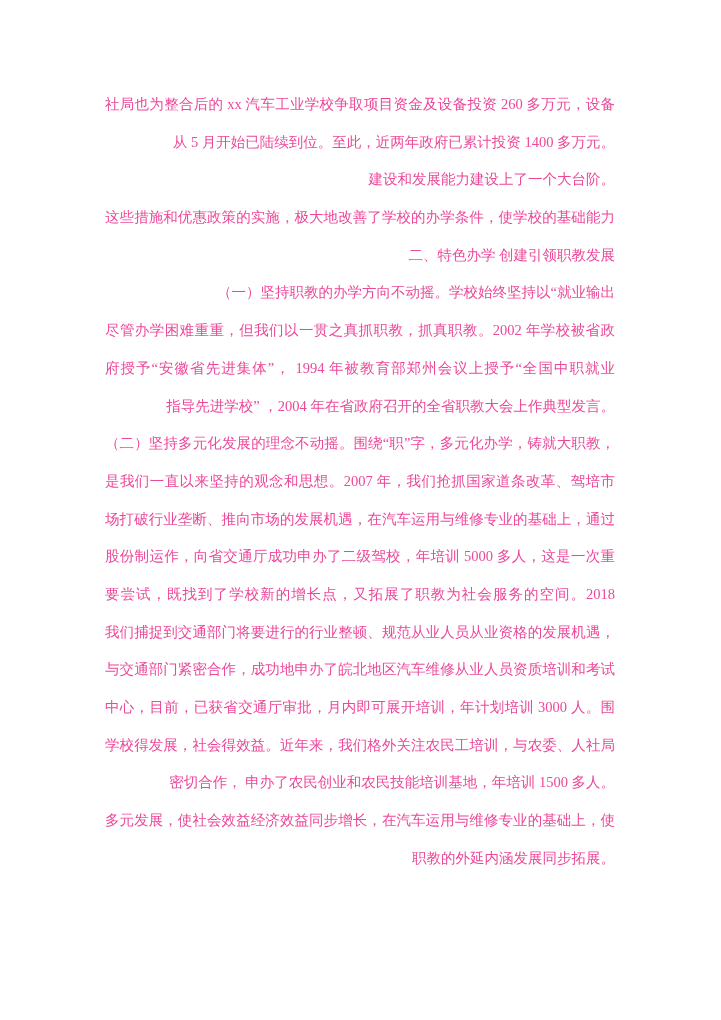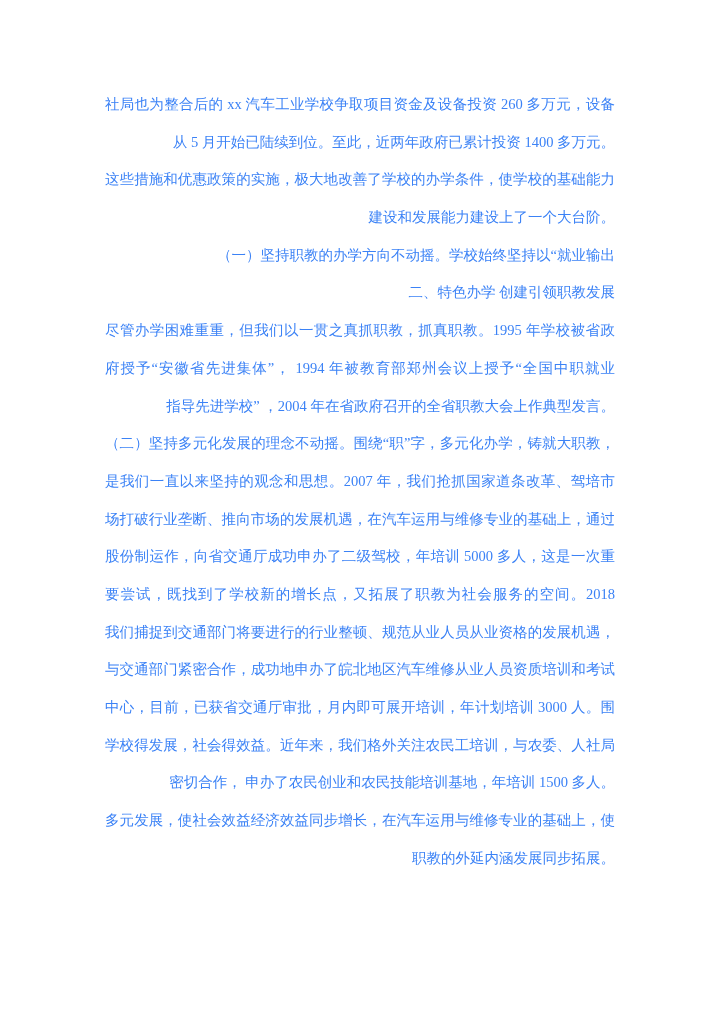--- a/index.html
+++ b/index.html
@@ -7,21 +7,21 @@
     padding: 0;
     background: #ffffff;
   }
   .page {
     position: relative;
     width: 721px;
     height: 1020px;
     background: #ffffff;
     overflow: hidden;
     font-family: "Liberation Serif", "DejaVu Serif", serif;
-    color: #3b82f6;
+    color: #ec4899;
   }
   .text-block {
     position: absolute;
     left: 105px;
     top: 86px;
     width: 510px;
     font-size: 14.5px;
   }
   .line {
     height: 37.7px;
@@ -37,25 +37,25 @@
     overflow: hidden;
   }
 </style>
 </head>
 <body>
 
 <div class="page">
   <div class="text-block" id="doc-lines">
       <div class="line just">社局也为整合后的 xx 汽车工业学校争取项目资金及设备投资 260 多万元，设备</div>
       <div class="line">从 5 月开始已陆续到位。至此，近两年政府已累计投资 1400 多万元。</div>
+      <div class="line">建设和发展能力建设上了一个大台阶。</div>
       <div class="line just">这些措施和优惠政策的实施，极大地改善了学校的办学条件，使学校的基础能力</div>
-      <div class="line">建设和发展能力建设上了一个大台阶。</div>
+      <div class="line">二、特色办学 创建引领职教发展</div>
       <div class="line">（一）坚持职教的办学方向不动摇。学校始终坚持以“就业输出</div>
-      <div class="line">二、特色办学 创建引领职教发展</div>
-      <div class="line just">尽管办学困难重重，但我们以一贯之真抓职教，抓真职教。1995 年学校被省政</div>
+      <div class="line just">尽管办学困难重重，但我们以一贯之真抓职教，抓真职教。2002 年学校被省政</div>
       <div class="line just">府授予“安徽省先进集体”， 1994 年被教育部郑州会议上授予“全国中职就业</div>
       <div class="line">指导先进学校” ，2004 年在省政府召开的全省职教大会上作典型发言。</div>
       <div class="line just">（二）坚持多元化发展的理念不动摇。围绕“职”字，多元化办学，铸就大职教，</div>
       <div class="line just">是我们一直以来坚持的观念和思想。2007 年，我们抢抓国家道条改革、驾培市</div>
       <div class="line just">场打破行业垄断、推向市场的发展机遇，在汽车运用与维修专业的基础上，通过</div>
       <div class="line just">股份制运作，向省交通厅成功申办了二级驾校，年培训 5000 多人，这是一次重</div>
       <div class="line just">要尝试，既找到了学校新的增长点，又拓展了职教为社会服务的空间。2018 年，</div>
       <div class="line just">我们捕捉到交通部门将要进行的行业整顿、规范从业人员从业资格的发展机遇，</div>
       <div class="line just">与交通部门紧密合作，成功地申办了皖北地区汽车维修从业人员资质培训和考试</div>
       <div class="line just">中心，目前，已获省交通厅审批，月内即可展开培训，年计划培训 3000 人。围</div>

